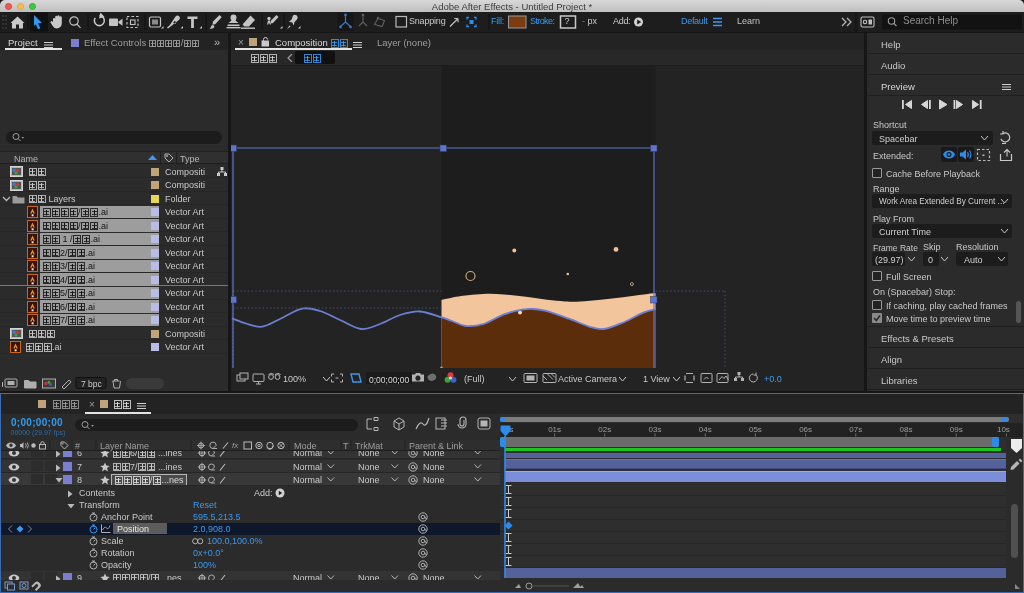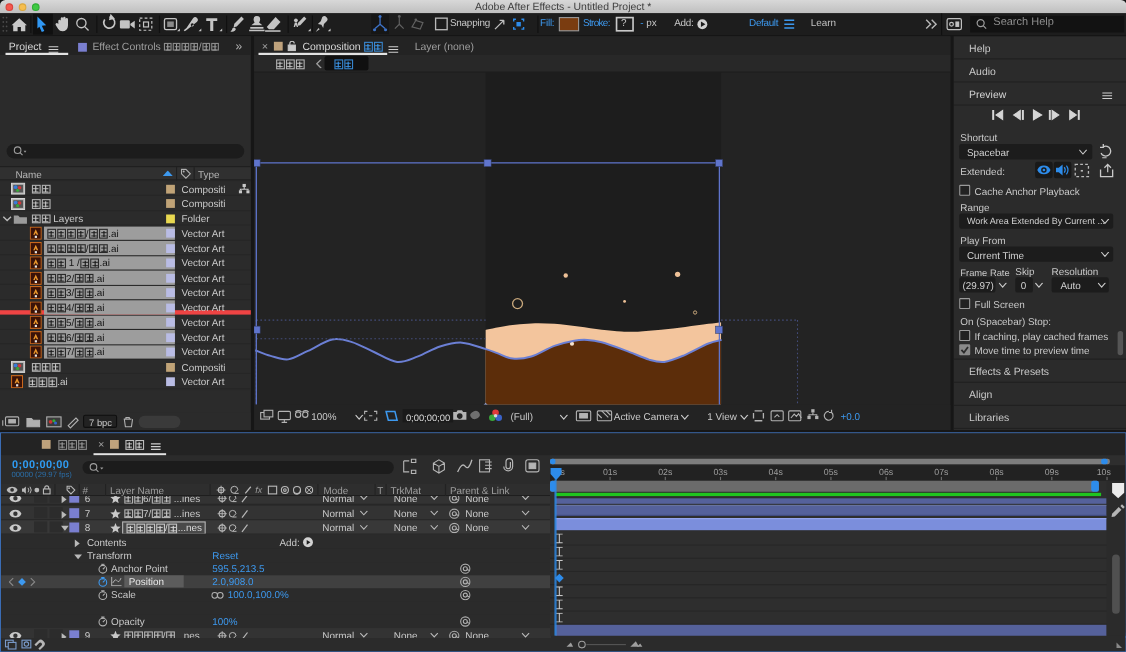--- a/index.html
+++ b/index.html
@@ -305,21 +305,21 @@
       <svg width="11" height="12" style="position:absolute;left:27px;top:1px">
         <rect x="0.5" y="0.5" width="10" height="11" fill="#3a1208" stroke="#c9671c"></rect>
         <path d="M3.2 7.5 L5.5 2.5 L7.8 7.5 H6.3 L5.5 5.6 L4.7 7.5 Z" fill="#e8952a"></path>
         <rect x="4.6" y="8.3" width="2" height="2" fill="#e8e8e8"></rect>
       </svg>
       <div class="ab" style="left:40px;top:0.5px;width:119px;height:12.5px;background:#9d9d9d"></div>
       <div class="ab tx" style="left:42px;top:2px;color:#151515"><i class="cj "></i><i class="cj "></i>3/<i class="cj "></i><i class="cj "></i>.ai</div>
       <div class="ab" style="left:151px;top:3px;width:8px;height:8px;background:#b9bce4"></div>
       <div class="ab tx" style="left:165px;top:2px;color:#c9c9c9">Vector Art</div>
     </div>
-    <div class="ab" style="left:0;top:108.0px;width:228px;height:13.5px;border-bottom:4px solid #ef4444">
+    <div class="ab" style="left:0;top:108.0px;width:228px;height:13.5px;border-bottom:1px solid #ef4444">
       <svg width="11" height="12" style="position:absolute;left:27px;top:1px">
         <rect x="0.5" y="0.5" width="10" height="11" fill="#3a1208" stroke="#c9671c"></rect>
         <path d="M3.2 7.5 L5.5 2.5 L7.8 7.5 H6.3 L5.5 5.6 L4.7 7.5 Z" fill="#e8952a"></path>
         <rect x="4.6" y="8.3" width="2" height="2" fill="#e8e8e8"></rect>
       </svg>
       <div class="ab" style="left:40px;top:0.5px;width:119px;height:12.5px;background:#9d9d9d"></div>
       <div class="ab tx" style="left:42px;top:2px;color:#151515"><i class="cj "></i><i class="cj "></i>4/<i class="cj "></i><i class="cj "></i>.ai</div>
       <div class="ab" style="left:151px;top:3px;width:8px;height:8px;background:#b9bce4"></div>
       <div class="ab tx" style="left:165px;top:2px;color:#c9c9c9">Vector Art</div>
     </div>
@@ -604,21 +604,21 @@
         <rect x="8.5" y="7.5" width="2" height="1.5" fill="#b9b9b9" stroke="none"></rect>
       </g>
     </svg>
     <svg class="ab" width="16" height="15" style="left:131px;top:114px">
       <g stroke="#c9c9c9" fill="none" stroke-width="1.2">
         <path d="M2.5 7 v6.5 h11 V7"></path>
         <path d="M6 5.5 l3 -3 l3 3 M9 2.5 v7" stroke-width="1.1"></path>
       </g>
     </svg>
     <div class="ab" style="left:5px;top:135px;width:10px;height:10px;border:1px solid #9a9a9a;background:#222;border-radius:1px"></div>
-    <div class="ab tx" style="left:19px;top:136px;color:#c9c9c9">Cache Anchor Playback</div>
+    <div class="ab tx" style="left:19px;top:136px;color:#c9c9c9">Cache Before Playback</div>
     <div class="ab tx" style="left:6px;top:151px;color:#c9c9c9">Range</div>
     <div class="ab" style="left:5px;top:161px;width:140px;height:14px;background:#1c1c1c;border-radius:2px;overflow:hidden">
  <div class="ab tx" style="left:7px;top:2.5px;color:#d0d0d0;font-size:8.2px">Work Area Extended By Current ...</div>
  <svg class="ab" width="8" height="5" style="left:129px;top:5px">
         <path d="M0 0 L3.5 4 L7 0" stroke="#c9c9c9" fill="none"></path>
       </svg>
     </div>
     <div class="ab tx" style="left:6px;top:181px;color:#c9c9c9">Play From</div>
     <div class="ab" style="left:5px;top:191px;width:140px;height:14px;background:#1c1c1c;border-radius:2px;overflow:hidden">
  <div class="ab tx" style="left:7px;top:2.5px;color:#d0d0d0">Current Time</div>
@@ -925,21 +925,21 @@
         <div class="ab tx" style="left:100px;top:1.5px;color:#c9c9c9">Anchor Point</div>
         <div class="ab tx" style="left:192px;top:1.5px;color:#3d99ef">595.5,213.5</div>
         <svg class="ab" width="10" height="10" style="left:417px;top:1px">
           <g stroke="#b0b0b0" fill="none">
             <circle cx="5" cy="5" r="4.2"></circle>
             <circle cx="5" cy="5" r="1.8"></circle>
             <path d="M6.8 5 a1.8 1.8 0 0 0 1.9 1.5"></path>
           </g>
         </svg>
       </div>
-      <div class="ab" style="left:0;top:71.5px;width:500px;height:12px;background:#404040">
+      <div class="ab" style="left:0;top:71.5px;width:500px;height:12px;background:#0f172a">
         <svg class="ab" width="30" height="8" style="left:7px;top:2px">
           <path d="M4 0.5 L0.5 4 L4 7.5" stroke="#888" fill="none"></path>
           <path d="M12 0.5 L15.5 4 L12 7.5 L8.5 4 Z" fill="#3d99ef"></path>
           <path d="M20 0.5 L23.5 4 L20 7.5" stroke="#888" fill="none"></path>
         </svg>
         <svg class="ab" width="9" height="10" style="left:88px;top:1px">
           <g stroke="#3d99ef" fill="none">
             <circle cx="4.5" cy="5.5" r="3.5"></circle>
             <path d="M3 1 h3 M4.5 1 v1.5 M4.5 5.5 l1.8 -1.8"></path>
           </g>
@@ -969,20 +969,37 @@
           </g>
         </svg>
         <div class="ab tx" style="left:100px;top:1.5px;color:#c9c9c9">Scale</div>
         <svg class="ab" width="12" height="7" style="left:191px;top:3px">
           <g stroke="#b0b0b0" fill="none">
             <circle cx="3.2" cy="3.2" r="2.6"></circle>
             <circle cx="8.2" cy="3.2" r="2.6"></circle>
           </g>
         </svg>
         <div class="ab tx" style="left:206px;top:1.5px;color:#3d99ef">100.0,100.0%</div>
+        <svg class="ab" width="10" height="10" style="left:417px;top:1px">
+          <g stroke="#b0b0b0" fill="none">
+            <circle cx="5" cy="5" r="4.2"></circle>
+            <circle cx="5" cy="5" r="1.8"></circle>
+            <path d="M6.8 5 a1.8 1.8 0 0 0 1.9 1.5"></path>
+          </g>
+        </svg>
+      </div>
+      <div class="ab" style="left:0;top:95.5px;width:500px;height:12px;background:#2b2b2b">
+        <svg class="ab" width="9" height="10" style="left:88px;top:1px">
+          <g stroke="#b0b0b0" fill="none">
+            <circle cx="4.5" cy="5.5" r="3.5"></circle>
+            <path d="M3 1 h3 M4.5 1 v1.5 M4.5 5.5 l1.8 -1.8"></path>
+          </g>
+        </svg>
+        <div class="ab tx" style="left:100px;top:1.5px;color:#c9c9c9">Rotation</div>
+        <div class="ab tx" style="left:192px;top:1.5px;color:#3d99ef">0x+0.0°</div>
         <svg class="ab" width="10" height="10" style="left:417px;top:1px">
           <g stroke="#b0b0b0" fill="none">
             <circle cx="5" cy="5" r="4.2"></circle>
             <circle cx="5" cy="5" r="1.8"></circle>
             <path d="M6.8 5 a1.8 1.8 0 0 0 1.9 1.5"></path>
           </g>
         </svg>
       </div>
       <div class="ab" style="left:0;top:107.5px;width:500px;height:12px;background:#2b2b2b">
         <svg class="ab" width="9" height="10" style="left:88px;top:1px">

